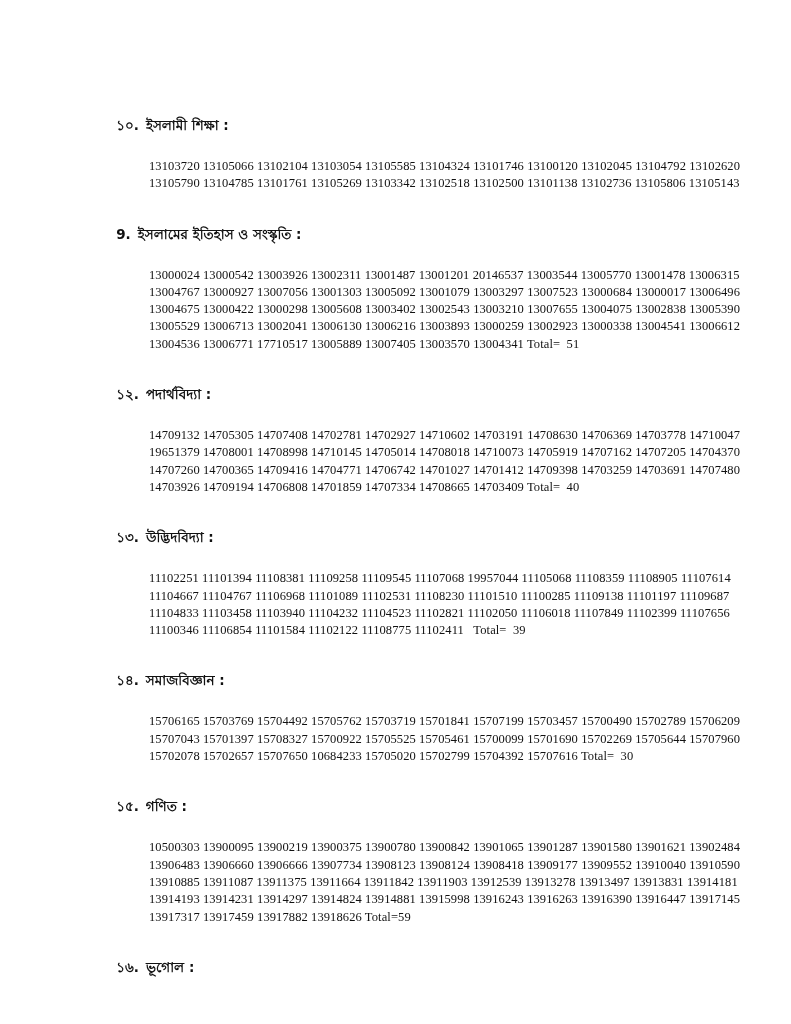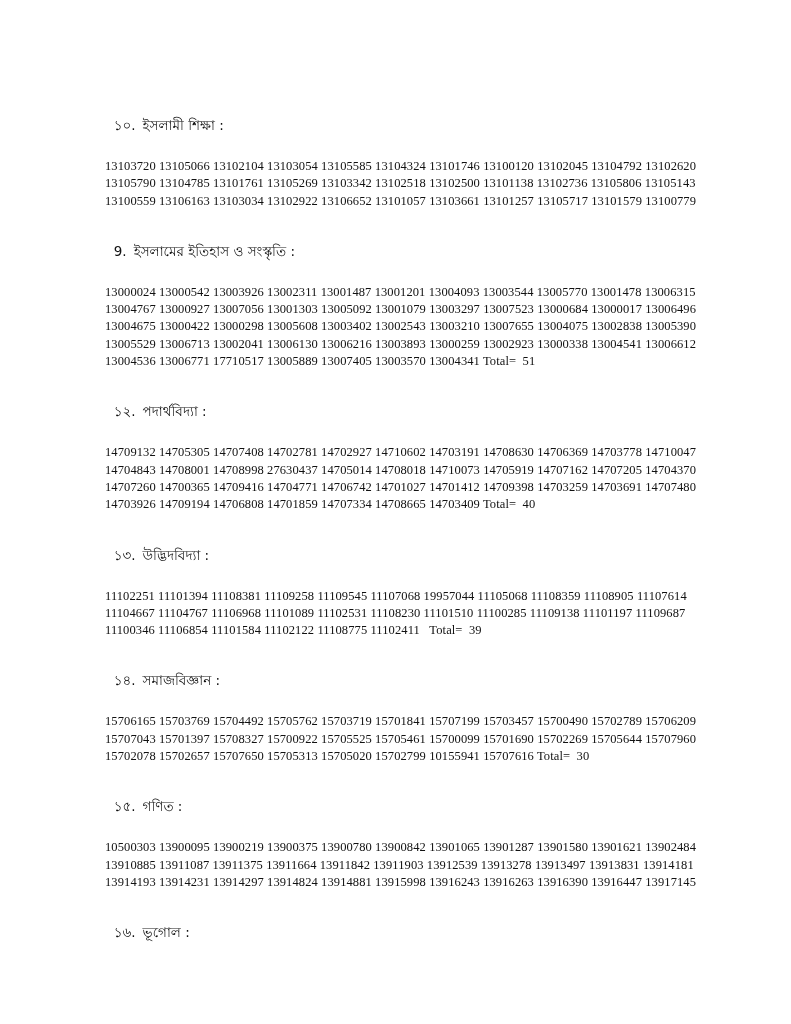--- a/index.html
+++ b/index.html
@@ -16,109 +16,112 @@
   }
   .page {
     padding: 100px 70px 0 88px;
     box-sizing: border-box;
   }
   .section {
     margin-bottom: 16px;
   }
   .section-heading {
     font-family: "DejaVu Sans", "Liberation Sans", sans-serif;
-    font-weight: normal;
+    font-weight: bold;
     font-size: 13.5px;
     line-height: 17px;
     margin-bottom: 7px;
     white-space: pre;
   }
   .section-heading .num {
     margin-right: 7px;
   }
   .rows {
     padding-left: 17px;
   }
   .row {
     font-size: 12.5px;
     line-height: 17.3px;
     white-space: pre;
     letter-spacing: 0.1px;
+    margin-left: 44px;
   }
 </style>
 </head>
 <body>
 
 <main class="page">
   <section class="section">
     <div class="section-heading">
       <span class="num">১০.</span><span>ইসলামী শিক্ষা :</span>
     </div>
     <div class="rows">
         <div class="row">13103720 13105066 13102104 13103054 13105585 13104324 13101746 13100120 13102045 13104792 13102620</div>
         <div class="row">13105790 13104785 13101761 13105269 13103342 13102518 13102500 13101138 13102736 13105806 13105143</div>
-        <div class="row">13100559 13106163 13103034 13102922 13106652 13101057 13103661 13101257 13105717 13101579 13100779</div>
       </div>
   </section>
 
   <section class="section">
     <div class="section-heading">
       <span class="num">9.</span><span>ইসলামের ইতিহাস ও সংস্কৃতি :</span>
     </div>
     <div class="rows">
-        <div class="row">13000024 13000542 13003926 13002311 13001487 13001201 13004093 13003544 13005770 13001478 13006315</div>
+        <div class="row">13000024 13000542 13003926 13002311 13001487 13001201 20146537 13003544 13005770 13001478 13006315</div>
         <div class="row">13004767 13000927 13007056 13001303 13005092 13001079 13003297 13007523 13000684 13000017 13006496</div>
         <div class="row">13004675 13000422 13000298 13005608 13003402 13002543 13003210 13007655 13004075 13002838 13005390</div>
         <div class="row">13005529 13006713 13002041 13006130 13006216 13003893 13000259 13002923 13000338 13004541 13006612</div>
         <div class="row">13004536 13006771 17710517 13005889 13007405 13003570 13004341 Total=  51</div>
       </div>
   </section>
 
   <section class="section">
     <div class="section-heading">
       <span class="num">১২.</span><span>পদার্থবিদ্যা :</span>
     </div>
     <div class="rows">
         <div class="row">14709132 14705305 14707408 14702781 14702927 14710602 14703191 14708630 14706369 14703778 14710047</div>
-        <div class="row">14704843 14708001 14708998 27630437 14705014 14708018 14710073 14705919 14707162 14707205 14704370</div>
+        <div class="row">19651379 14708001 14708998 14710145 14705014 14708018 14710073 14705919 14707162 14707205 14704370</div>
         <div class="row">14707260 14700365 14709416 14704771 14706742 14701027 14701412 14709398 14703259 14703691 14707480</div>
         <div class="row">14703926 14709194 14706808 14701859 14707334 14708665 14703409 Total=  40</div>
       </div>
   </section>
 
   <section class="section">
     <div class="section-heading">
       <span class="num">১৩.</span><span>উদ্ভিদবিদ্যা :</span>
     </div>
     <div class="rows">
         <div class="row">11102251 11101394 11108381 11109258 11109545 11107068 19957044 11105068 11108359 11108905 11107614</div>
         <div class="row">11104667 11104767 11106968 11101089 11102531 11108230 11101510 11100285 11109138 11101197 11109687</div>
+        <div class="row">11104833 11103458 11103940 11104232 11104523 11102821 11102050 11106018 11107849 11102399 11107656</div>
         <div class="row">11100346 11106854 11101584 11102122 11108775 11102411   Total=  39</div>
       </div>
   </section>
 
   <section class="section">
     <div class="section-heading">
       <span class="num">১৪.</span><span>সমাজবিজ্ঞান :</span>
     </div>
     <div class="rows">
         <div class="row">15706165 15703769 15704492 15705762 15703719 15701841 15707199 15703457 15700490 15702789 15706209</div>
         <div class="row">15707043 15701397 15708327 15700922 15705525 15705461 15700099 15701690 15702269 15705644 15707960</div>
-        <div class="row">15702078 15702657 15707650 15705313 15705020 15702799 10155941 15707616 Total=  30</div>
+        <div class="row">15702078 15702657 15707650 10684233 15705020 15702799 15704392 15707616 Total=  30</div>
       </div>
   </section>
 
   <section class="section">
     <div class="section-heading">
       <span class="num">১৫.</span><span>গণিত :</span>
     </div>
     <div class="rows">
         <div class="row">10500303 13900095 13900219 13900375 13900780 13900842 13901065 13901287 13901580 13901621 13902484</div>
+        <div class="row">13906483 13906660 13906666 13907734 13908123 13908124 13908418 13909177 13909552 13910040 13910590</div>
         <div class="row">13910885 13911087 13911375 13911664 13911842 13911903 13912539 13913278 13913497 13913831 13914181</div>
         <div class="row">13914193 13914231 13914297 13914824 13914881 13915998 13916243 13916263 13916390 13916447 13917145</div>
+        <div class="row">13917317 13917459 13917882 13918626 Total=59</div>
       </div>
   </section>
 
   <section class="section">
     <div class="section-heading">
       <span class="num">১৬.</span><span>ভূগোল :</span>
     </div>
 
   </section>
 

